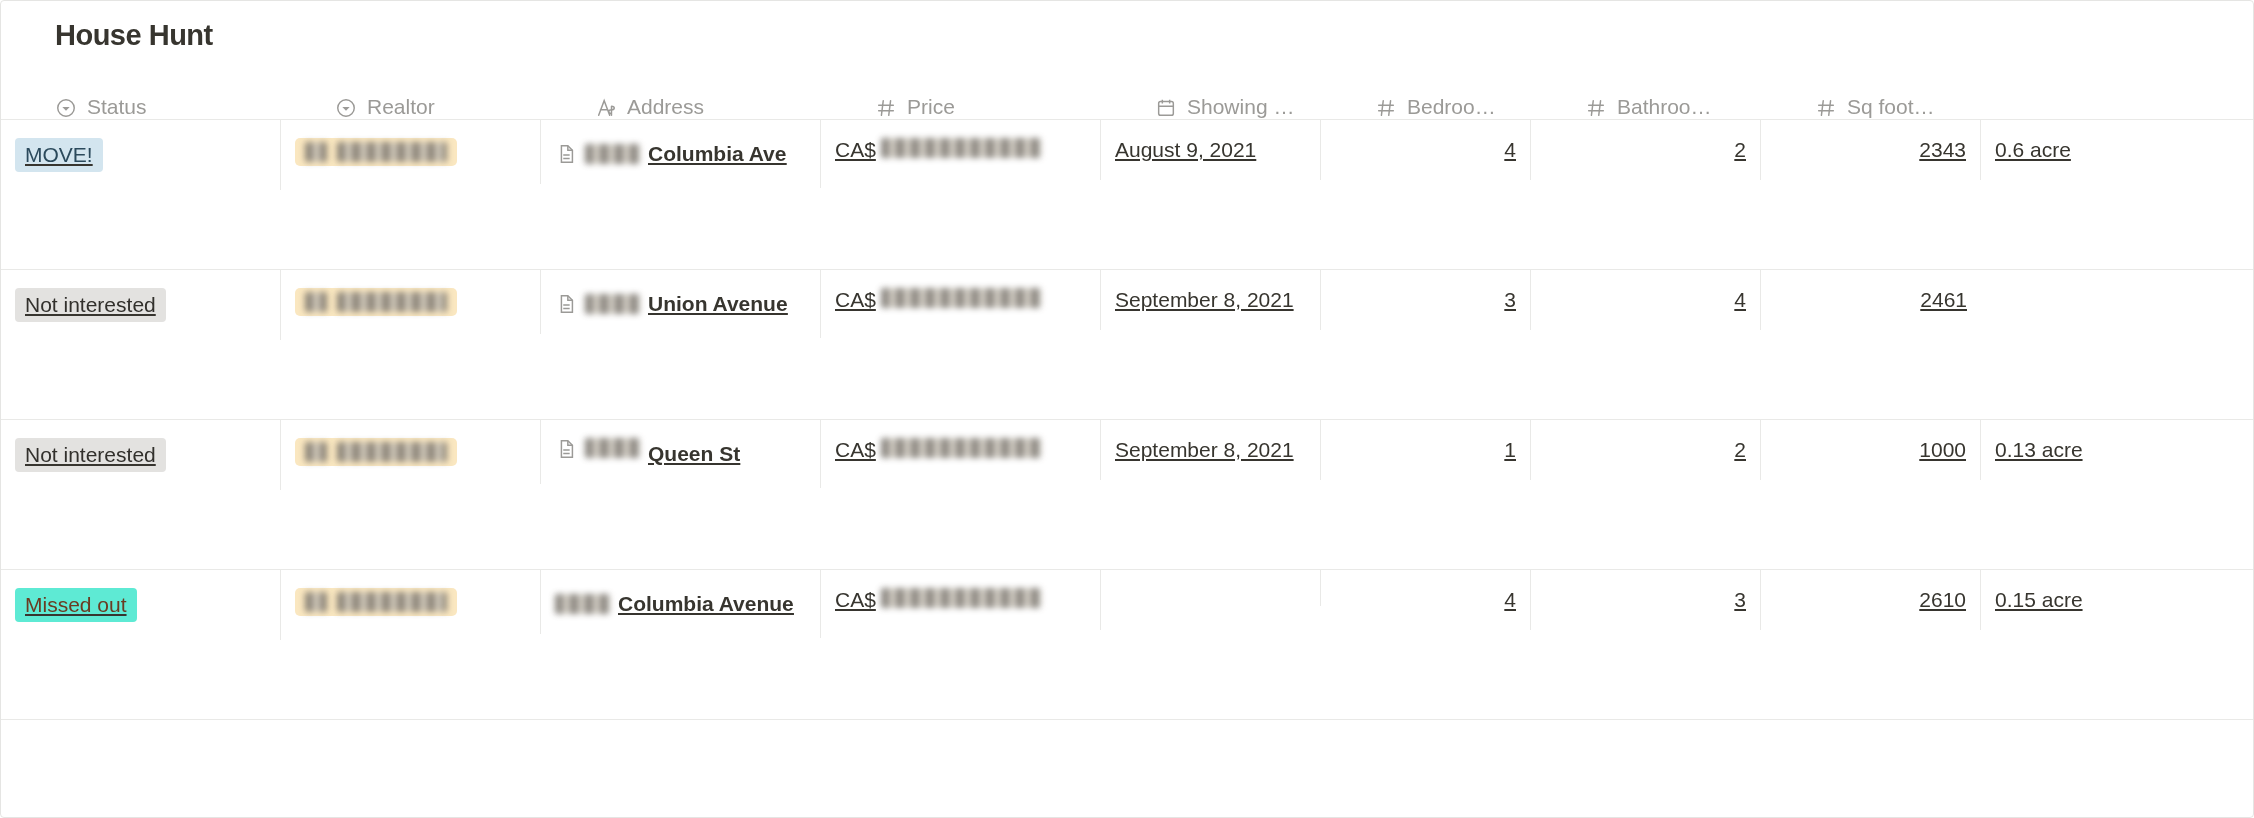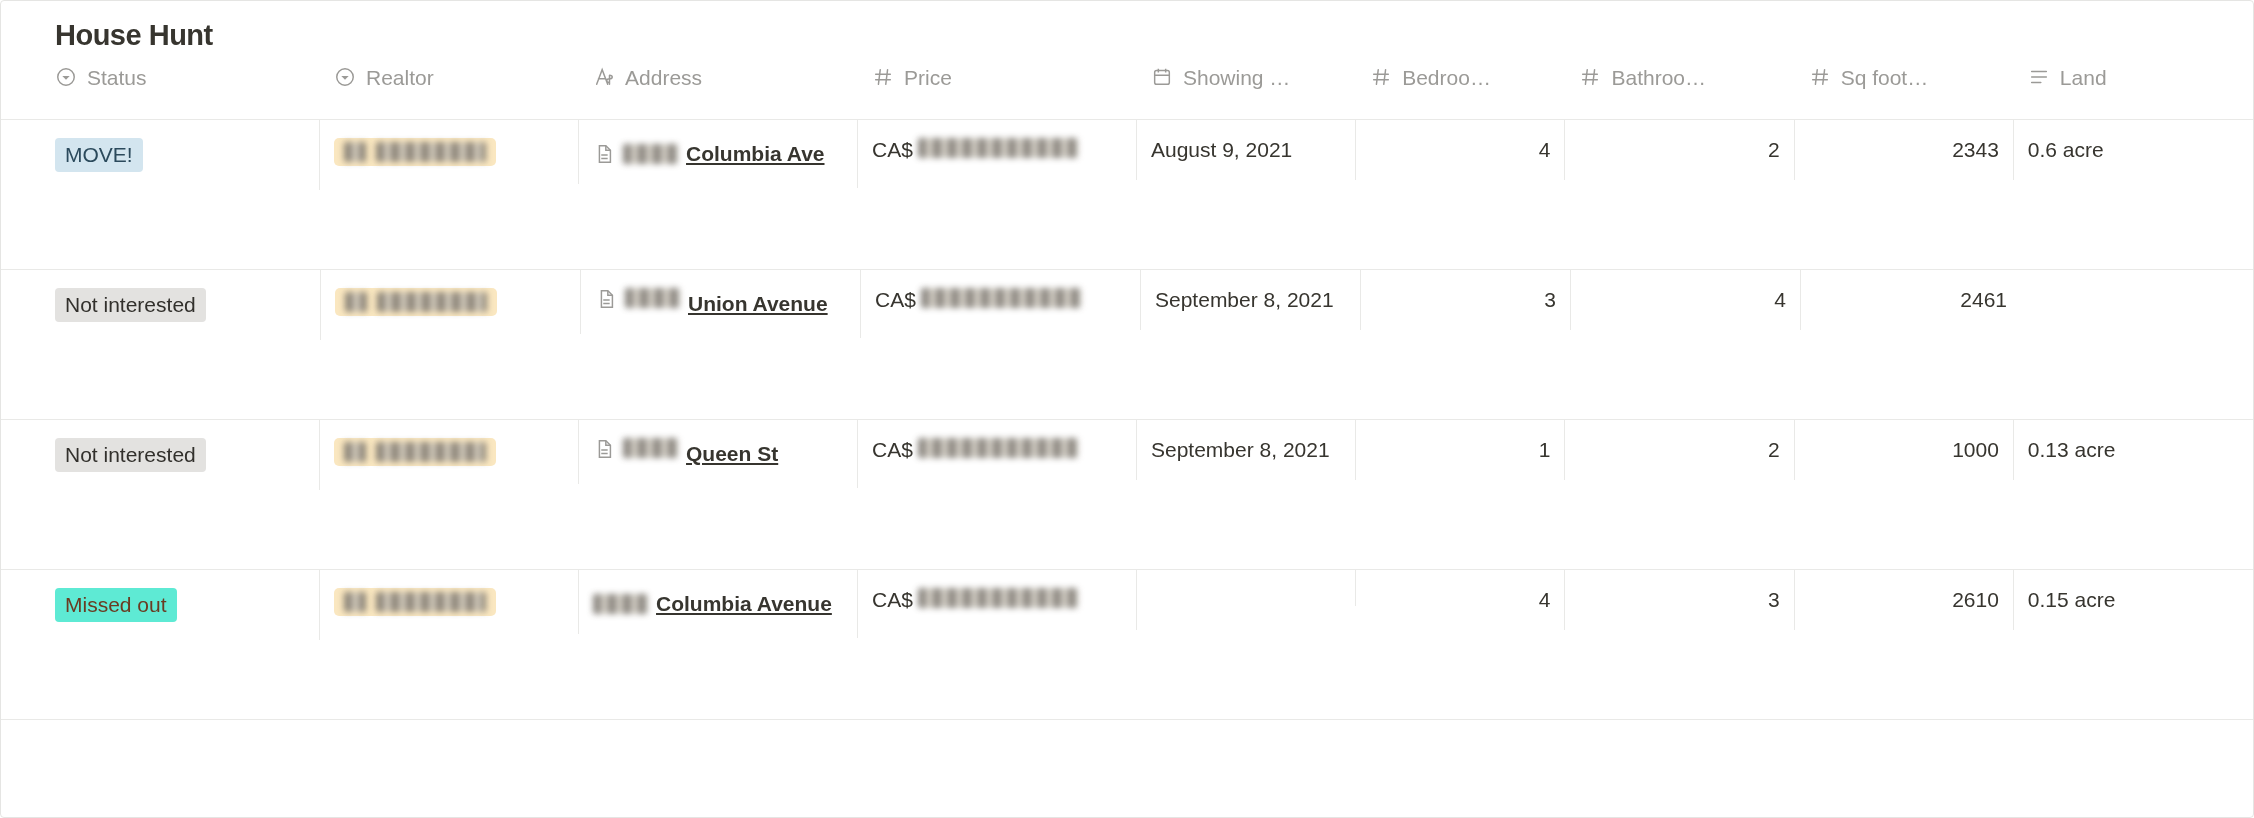--- a/index.html
+++ b/index.html
@@ -25,44 +25,44 @@
   .header-row {
     display: flex;
     padding-left: 40px;
     height: 54px;
     align-items: center;
     color: #9b9a97;
     border-bottom: 1px solid #e9e9e7;
   }
   .col {
     display: flex;
-    align-items: flex-start;
+    align-items: flex-end;
     gap: 10px;
     padding: 0 14px;
     height: 100%;
   }
   .header-row .col { cursor: pointer; }
   .col .lbl { white-space: nowrap; overflow: hidden; text-overflow: ellipsis; }
 
   .c-status   { width: 280px; }
   .c-realtor  { width: 260px; }
   .c-address  { width: 280px; }
   .c-price    { width: 280px; }
   .c-showing  { width: 220px; }
   .c-bedrooms { width: 210px; }
   .c-bathrooms{ width: 230px; }
   .c-sqft     { width: 220px; }
   .c-land     { width: 240px; }
 
   .body-rows { }
   .row {
     display: flex;
-    padding-left: 40px;
     border-bottom: 1px solid #e9e9e7;
     min-height: 150px;
+    text-decoration: underline;
   }
   .row .col {
     border-right: 1px solid #e9e9e7;
     align-items: flex-start;
     padding-top: 18px;
     padding-bottom: 18px;
   }
   .row .col:last-child { border-right: none; }
 
   
@@ -154,26 +154,20 @@
       <svg class="ic" viewBox="0 0 24 24">
           <path d="M9 4L7 20M17 4l-2 16M4 9h16M4 15h16" stroke-linecap="round"></path>
         </svg>
       <span class="lbl">Bathroo…</span>
     </div>
     <div class="col c-sqft">
       <svg class="ic" viewBox="0 0 24 24">
           <path d="M9 4L7 20M17 4l-2 16M4 9h16M4 15h16" stroke-linecap="round"></path>
         </svg>
       <span class="lbl">Sq foot…</span>
-    </div>
-    <div class="col c-land">
-      <svg class="ic" viewBox="0 0 24 24">
-          <path d="M4 6h16M4 12h16M4 18h10" stroke-linecap="round"></path>
-        </svg>
-      <span class="lbl">Land</span>
     </div>
   </div>
 
   <div class="body-rows" id="rows">
       <div class="row">
         <div class="col c-status">
           <span class="tag tag-blue">MOVE!</span>
         </div>
         <div class="col c-realtor">
           <span class="person-chip">
@@ -218,21 +212,21 @@
         <div class="col c-status">
           <span class="tag tag-gray">Not interested</span>
         </div>
         <div class="col c-realtor">
           <span class="person-chip">
             <span class="redact" style="width: 22px;"></span>
             <span class="redact" style="width: 110px;"></span>
           </span>
         </div>
         <div class="col c-address">
-          <div style="display: flex; flex-wrap: wrap; gap: 8px;">
+          <div style="display: flex; flex-wrap: wrap; align-items: center; gap: 8px;">
             <svg viewBox="0 0 24 24" class="ic ic-page">
               <path d="M7 3h7l5 5v13H7z"></path>
               <path d="M14 3v5h5"></path>
               <path d="M9 13h7M9 17h7"></path>
             </svg>
             <span class="redact" style="width: 55px;"></span>
             <span class="addr-link">Union Avenue</span>
           </div>
         </div>
         <div class="col c-price">

